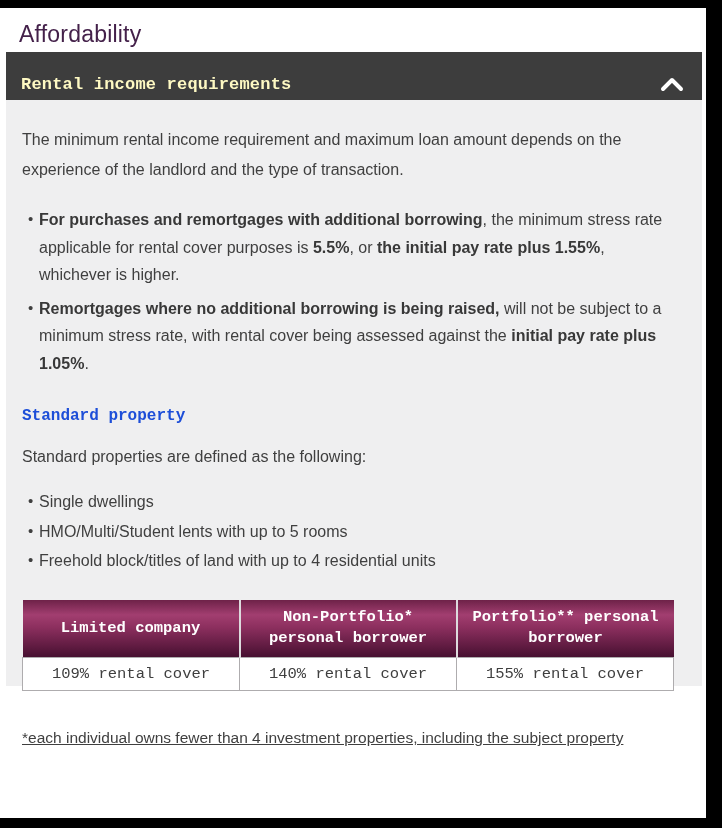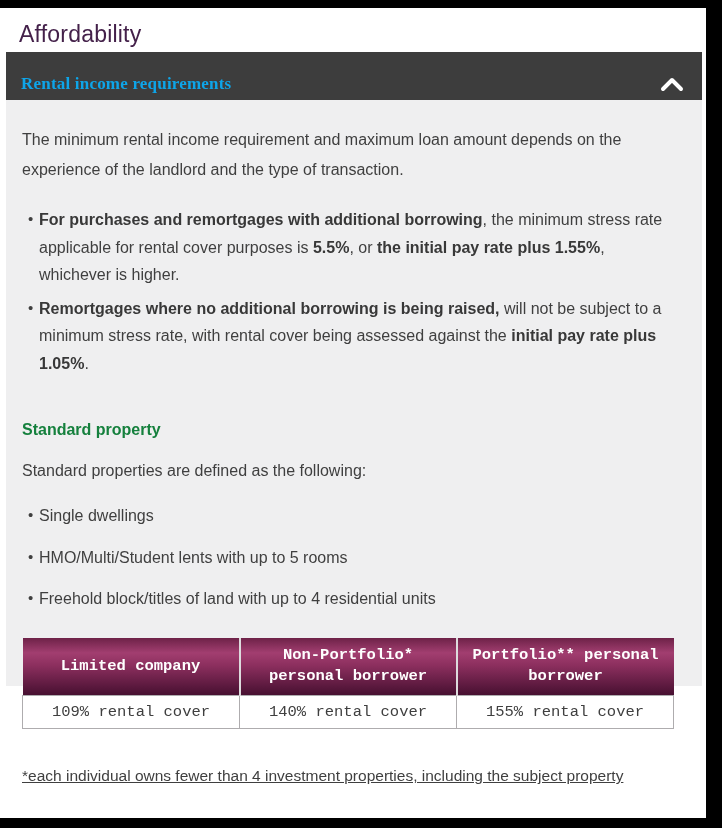--- a/index.html
+++ b/index.html
@@ -28,23 +28,23 @@
     color: #44214a;
     letter-spacing: 0.2px;
   }
   .accordion-header {
     display: flex;
     align-items: center;
     width: 100%;
     height: 48px;
     border: none;
     background: #3d3d3d;
-    color: #0ea5e9;
+    color: #fef9c3;
     padding: 16px 18px 0 15px;
-    font-family: Liberation Serif, serif;
+    font-family: Liberation Mono, monospace;
     font-size: 17px;
     font-weight: bold;
     letter-spacing: 0.2px;
     text-align: left;
     cursor: pointer;
   }
   .chevron {
     margin-left: auto;
     display: flex;
     align-items: center;
@@ -69,24 +69,24 @@
     line-height: 1.72;
     max-width: 660px;
   }
   ul.bullets li::before {
     content: "\2022";
     position: absolute;
     left: 0; top: 0;
     font-size: 15px;
   }
   ul.bullets li + li { margin-top: 6px; }
-  .subhead { margin: 44px 0 0; font-weight: bold; color: #15803d; }
+  .subhead { margin: 30px 0 0; font-weight: bold; color: #1d4ed8; font-family: Liberation Mono, monospace; }
   .defined { margin: 18px 0 0; line-height: 1.7; }
   ul.props { margin-top: 17px; }
-  ul.props li + li { margin-top: 12px; }
+  ul.props li + li { margin-top: 0; }
   ul.props li { line-height: 1.82; }
   table.cover-table {
     width: 100%;
     border-collapse: collapse;
     margin-top: 25px;
     table-layout: fixed;
     font-family: Liberation Mono, monospace;
   }
   table.cover-table th {
     background: linear-gradient(180deg, #6e2248 0%, #a23e70 26%, #8c2f5e 48%, #471031 100%);

